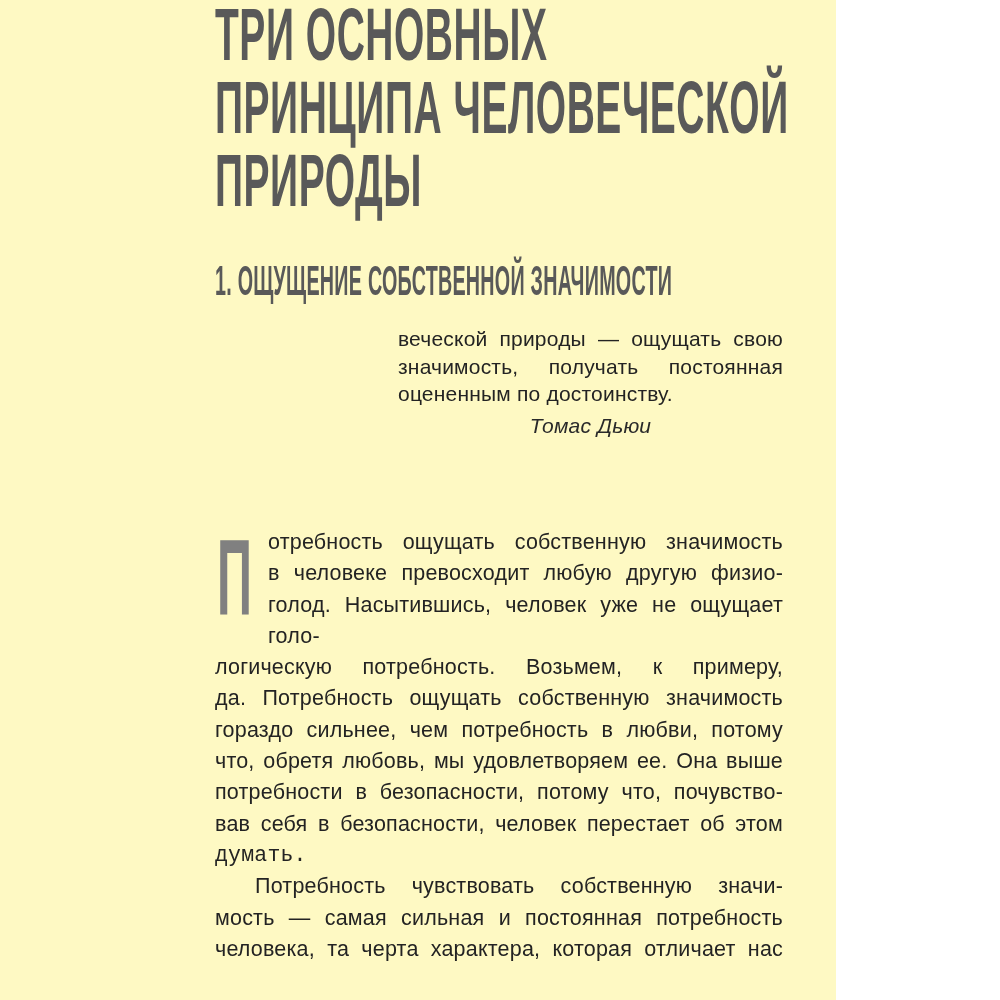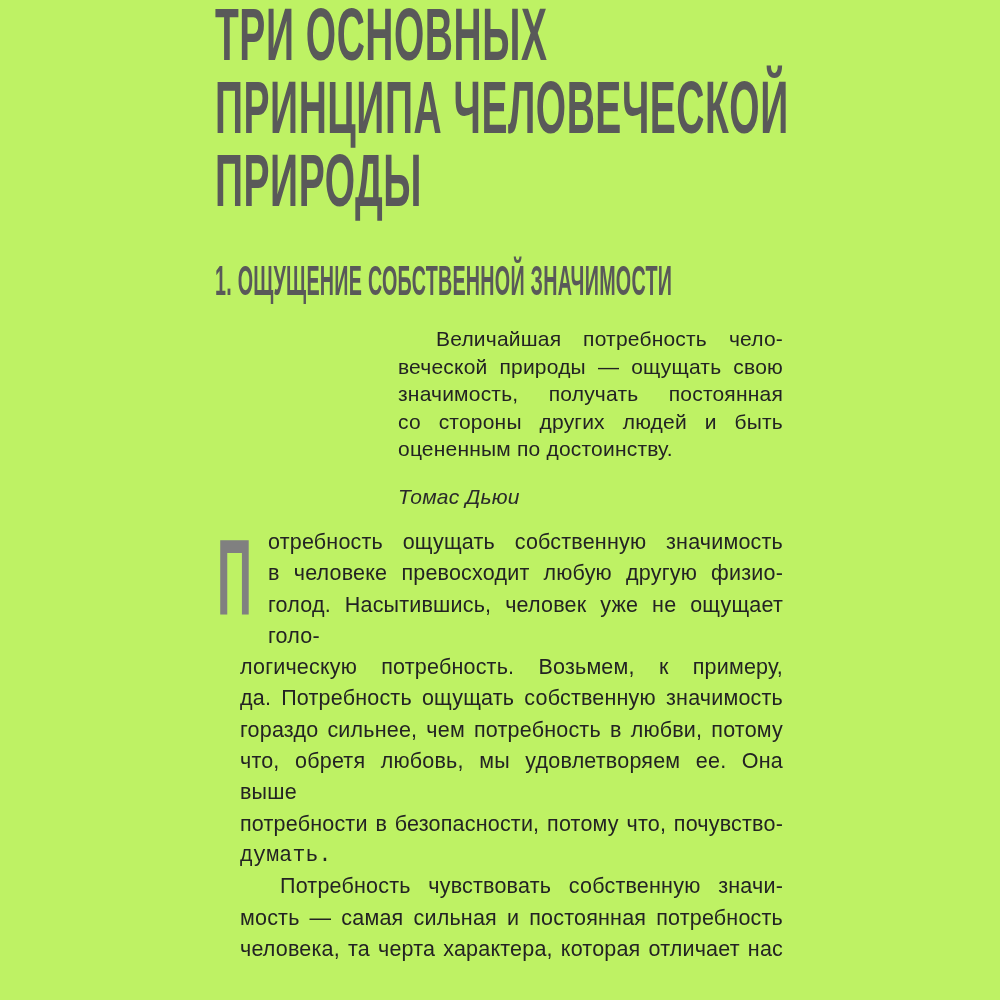--- a/index.html
+++ b/index.html
@@ -2,23 +2,23 @@
 <html lang="ru"><head>
 <meta charset="utf-8">
 <style>
   html, body {
     margin: 0;
     padding: 0;
     background: #ffffff;
   }
   .page {
     position: relative;
-    width: 1000px;
+    width: 836px;
     height: 1000px;
-    background: #bef264;
+    background: #fef9c3;
     overflow: hidden;
     font-family: "Liberation Sans", sans-serif;
   }
 
   
   .chapter-title {
     position: absolute;
     left: 215px;
     top: -2px;
   }
@@ -73,41 +73,40 @@
     text-align: justify;
     text-align-last: justify;
     white-space: nowrap;
   }
   .e-line.first { padding-left: 38px; }
   .e-line.last {
     text-align: left;
     text-align-last: left;
   }
   .e-attribution {
-    margin-top: 20px;
-    text-align: left;
+    margin-top: 4px;
+    text-align: center;
     font-style: italic;
     color: #2a2a2a;
   }
 
   
   .body-text {
     position: absolute;
     left: 215px;
     top: 527px;
     width: 568px;
     font-size: 21.5px;
     line-height: 31.3px;
     color: #232323;
     letter-spacing: 0.2px;
   }
   .b-line {
     text-align: justify;
     text-align-last: justify;
-    margin-left: 25px;
   }
   .b-line.last {
     text-align: left;
     text-align-last: left;
     font-family: Liberation Mono, monospace;
   }
   .b-line.indent { padding-left: 40px; }
   .para { margin: 0; }
 
   
@@ -149,41 +148,40 @@
 
   <header class="chapter-title">
     <div class="ht-line"><span class="ht-span">ТРИ ОСНОВНЫХ</span></div>
     <div class="ht-line"><span class="ht-span">ПРИНЦИПА ЧЕЛОВЕЧЕСКОЙ</span></div>
     <div class="ht-line"><span class="ht-span">ПРИРОДЫ</span></div>
   </header>
 
   <h2 class="section-heading"><span class="sh-span">1. ОЩУЩЕНИЕ СОБСТВЕННОЙ ЗНАЧИМОСТИ</span></h2>
 
   <section class="epigraph">
-    <div class="e-line first">Величайшая потребность чело-</div>
     <div class="e-line">веческой природы — ощущать свою</div>
     <div class="e-line">значимость, получать постоянная</div>
-    <div class="e-line">со стороны других людей и быть</div>
     <div class="e-line last">оцененным по достоинству.</div>
     <div class="e-attribution">Томас Дьюи</div>
   </section>
 
   <section class="body-text">
     <div class="para">
       <div class="dropcap-box">
           <span class="dropcap-glyph">П</span>
         </div>
       <div class="b-line">отребность ощущать собственную значимость</div>
       <div class="b-line">в человеке превосходит любую другую физио-</div>
       <div class="b-line">голод. Насытившись, человек уже не ощущает голо-</div>
       <div class="b-line">логическую потребность. Возьмем, к примеру,</div>
       <div class="b-line">да. Потребность ощущать собственную значимость</div>
       <div class="b-line">гораздо сильнее, чем потребность в любви, потому</div>
       <div class="b-line">что, обретя любовь, мы удовлетворяем ее. Она выше</div>
       <div class="b-line">потребности в безопасности, потому что, почувство-</div>
+      <div class="b-line">вав себя в безопасности, человек перестает об этом</div>
       <div class="b-line last">думать.</div>
     </div>
     <div class="para">
       <div class="b-line indent">Потребность чувствовать собственную значи-</div>
       <div class="b-line">мость — самая сильная и постоянная потребность</div>
       <div class="b-line">человека, та черта характера, которая отличает нас</div>
     </div>
   </section>
 
   <div class="page-number">15</div>

